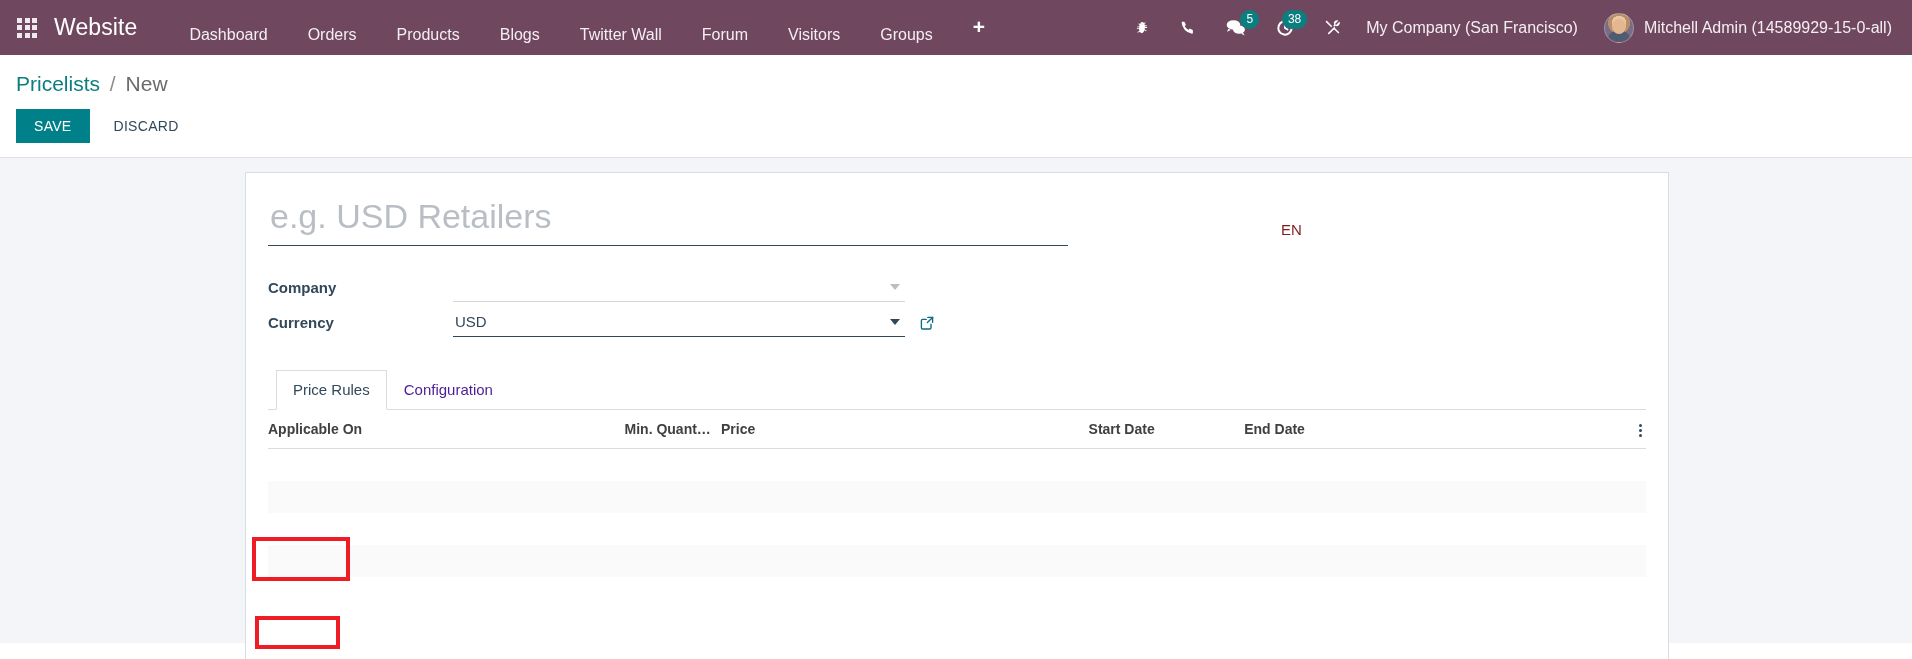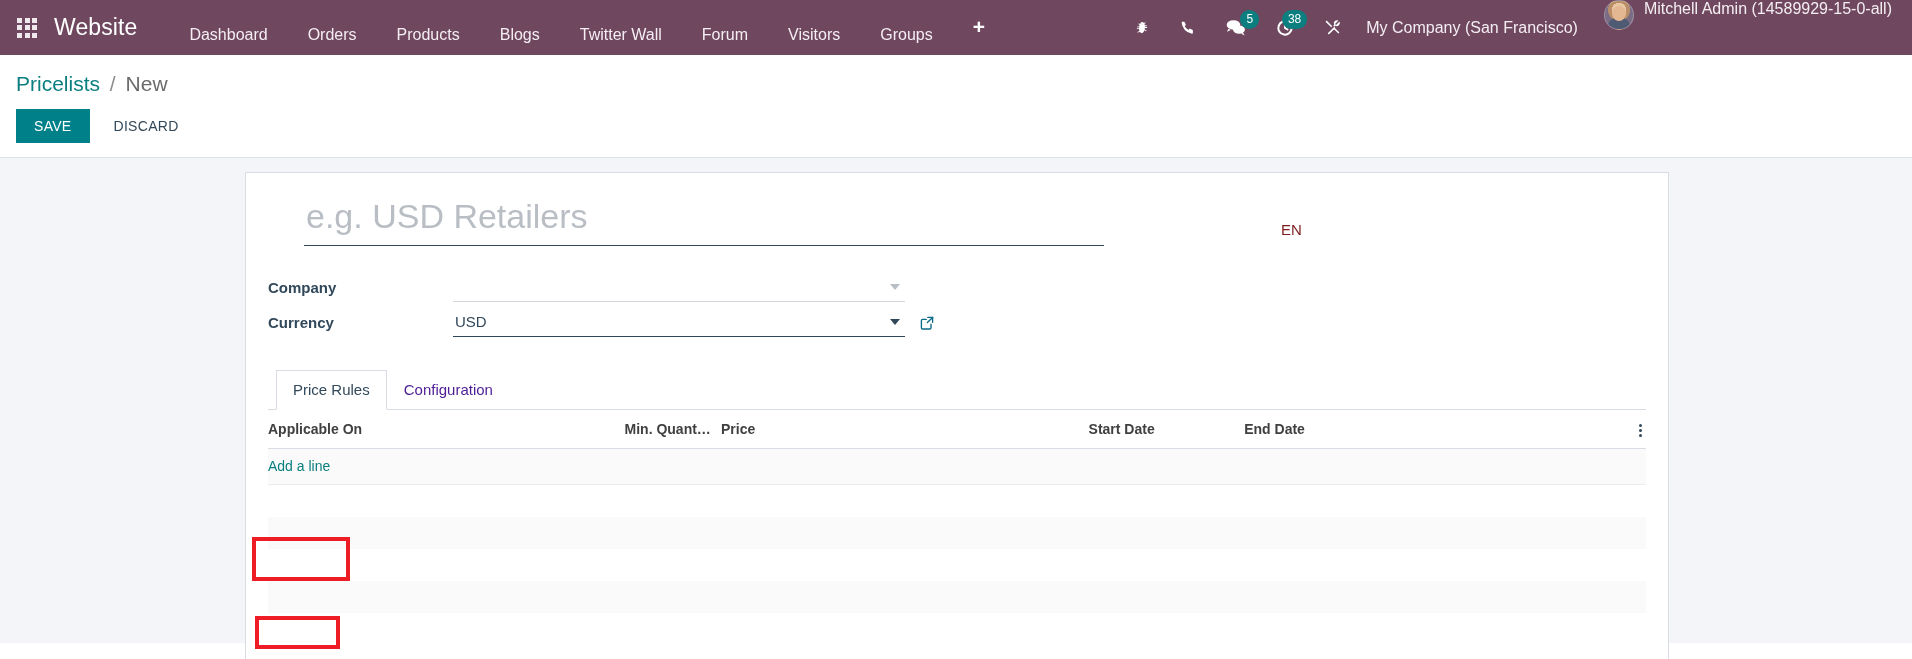--- a/index.html
+++ b/index.html
@@ -108,21 +108,21 @@
   }
   .company-name {
     font-size: 16px;
     color: #f4eef2;
     padding: 0 16px 0 10px;
     white-space: nowrap;
     cursor: pointer;
   }
   .user-menu {
     display: flex;
-    align-items: flex-start;
+    align-items: center;
     padding: 0 6px 0 10px;
     height: 55px;
     cursor: pointer;
   }
   .avatar {
     width: 30px;
     height: 30px;
     border-radius: 50%;
     margin-right: 10px;
     background: radial-gradient(circle at 50% 32%, #e9c6a2 0 30%, #b98d67 31% 46%, #7b6c86 47% 100%);
@@ -227,21 +227,20 @@
   .title-input {
     width: 100%;
     border: none;
     border-bottom: 1px solid #31485a;
     font-size: 34px;
     font-family: "Liberation Sans", sans-serif;
     color: #31485a;
     padding: 2px 0 9px 2px;
     outline: none;
     background: transparent;
-    margin-left: 36px;
   }
   .title-input::placeholder { color: #b9bec5; }
   .lang-code {
     position: absolute;
     left: 1013px;
     top: 26px;
     font-size: 15px;
     color: #7f1d1d;
     cursor: pointer;
   }
@@ -542,25 +541,20 @@
               <th class="col-opt">
                 <span class="opt-dots">
                     <i></i>
                     <i></i>
                     <i></i>
                   </span>
               </th>
             </tr>
           </thead>
           <tbody>
-            <tr>
-              <td colspan="6">
-                <span class="add-line">Add a line</span>
-              </td>
-            </tr>
             <tr class="empty-row">
                 <td colspan="6"></td>
               </tr>
             <tr class="empty-row alt">
                 <td colspan="6"></td>
               </tr>
             <tr class="empty-row">
                 <td colspan="6"></td>
               </tr>
             <tr class="empty-row alt">

